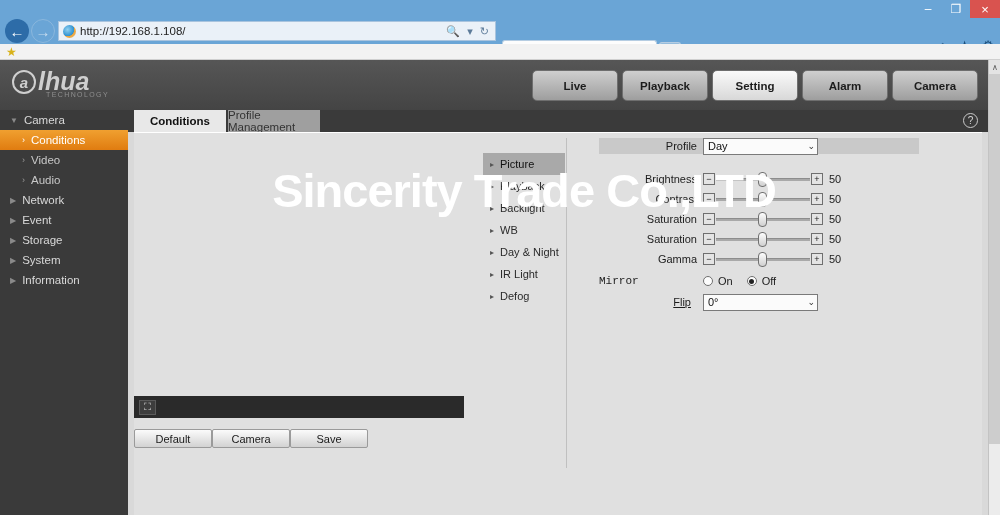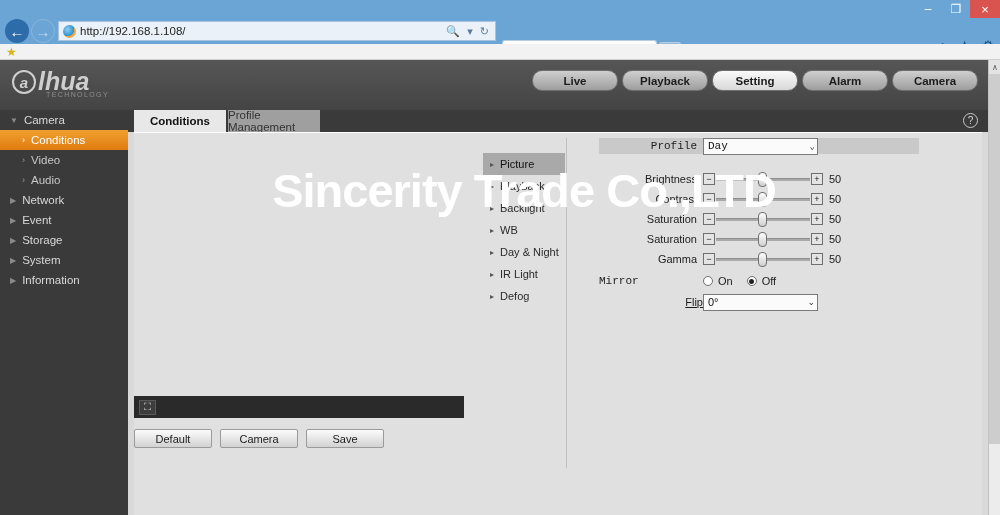--- a/index.html
+++ b/index.html
@@ -91,24 +91,24 @@
     display:flex;align-items:center;justify-content:center; font-style:italic;
   }
   .logo-text{ color:#cfcfcf; font-size:25px; font-weight:bold; font-style:italic; line-height:26px; margin-left:2px;}
   .logo-sub{
     position:absolute; left:46px; top:31px; color:#8f8f8f; font-size:7px; letter-spacing:1.4px;
   }
   .topnav{
     position:absolute; right:10px; top:10px; display:flex; gap:4px;
   }
   .topnav-btn{
-    width:86px; height:21px; display:flex; align-items:center; justify-content:center;
+    width:86px; height:31px; display:flex; align-items:center; justify-content:center;
     font-size:11.5px; color:#1c1c1c; font-weight:bold;
     background:linear-gradient(#cfcfcf,#9e9e9e);
-    border:1px solid #6e6e6e; border-radius:10px;
+    border:1px solid #6e6e6e; border-radius:5px;
   }
   .topnav-btn.active{ background:linear-gradient(#fafafa,#d8d8d8); }
 
   .sidebar{
     position:absolute; left:0; top:50px; width:128px; height:405px;
     background:#3a3a3a;
   }
   .sb-group{ color:#d9d9d9; font-size:11.5px; padding:4px 0 4px 10px; display:flex; align-items:center; gap:6px; }
   .sb-group .caret{ color:#8a8a8a; font-size:8px;}
   .sb-item{ color:#c8c8c8; font-size:11.5px; padding:4px 0 4px 22px; display:flex; align-items:center; gap:6px;}
@@ -155,21 +155,21 @@
   .video-msg .dl{ color:#2a6fbc; margin-right:3px; font-size:10px;}
   .video-toolbar{
     position:absolute; left:0; top:263px; width:330px; height:22px;
     background:#2a2a2a; display:flex; align-items:center; padding-left:5px;
   }
   .vt-btn{
     width:17px;height:15px;display:flex;align-items:center;justify-content:center;
     background:#3d3d3d; border:1px solid #5a5a5a; color:#d0d0d0; font-size:10px;
   }
   .btnrow{
-    position:absolute; left:0px; top:296px; width:340px; display:flex; gap:8px;
+    position:absolute; left:0px; top:296px; width:340px; display:flex; 
   }
   .gbtn{
     width:78px;height:19px; font-size:11px; color:#1a1a1a;
     background:linear-gradient(#fbfbfb,#d2d2d2);
     border:1px solid #9a9a9a; border-radius:2px;
     display:flex;align-items:center;justify-content:center;
   }
 
   .divider{
     position:absolute; left:432px; top:5px; width:1px; height:330px; background:#c0c0c0;
@@ -183,21 +183,21 @@
     height:22px; display:flex; align-items:center; gap:6px; padding-left:7px;
     font-size:11px; color:#2a2a2a;
   }
   .sm-item .caret{ font-size:8px; color:#555; }
   .sm-item.active{ background:#a9a9a9; color:#111; }
 
   
   .controls{ position:absolute; left:445px; top:0px; width:400px; }
   .profilerow{
     position:absolute; left:20px; top:5px; width:320px; height:16px;
-    background:#c9c9c9; display:flex; align-items:center;font-family:Liberation Mono, monospace;
+    background:#c9c9c9; display:flex; align-items:center;
   }
   .lbl{ font-size:11px; color:#1c1c1c; }
   .profilerow .lbl{ width:104px; text-align:right; padding-right:6px;}
   .sel{
     height:17px; background:#fbfbfb; border:1px solid #7a7a7a;
     display:flex; align-items:center; padding:0 2px 0 4px;
     font-size:11px; color:#111;
   }
   .sel .arrow{ margin-left:auto; font-size:9px; color:#333;}
   .profilerow .sel{ width:115px; }
@@ -232,21 +232,21 @@
     width:10px;height:10px;border-radius:50%;
     border:1px solid #6f6f6f; background:#fdfdfd; display:flex;
     align-items:center;justify-content:center; margin-right:5px;
   }
   .radio.on:after{ content:""; width:5px;height:5px;border-radius:50%;background:#222; }
   .radiorow .optlbl{ font-size:11px; color:#1c1c1c; margin-right:14px;}
 
   .fliprow{
     position:absolute; left:20px; width:340px; height:20px; display:flex; align-items:center;
   }
-  .fliprow .lbl{ width:104px; text-align:right; padding-right:0;text-decoration:underline;}
+  .fliprow .lbl{ width:104px; text-align:right; padding-right:12px;text-decoration:underline;}
   .fliprow .sel{ width:115px;}
 
   
   .vscroll{
     position:absolute; right:0; top:0; width:12px; height:455px;
     background:#ececec; border-left:1px solid #c3c3c3;
   }
   .vscroll .arrowtop{
     position:absolute; top:0; left:0; width:12px; height:14px;
     background:#e3e3e3; display:flex;align-items:center;justify-content:center;

